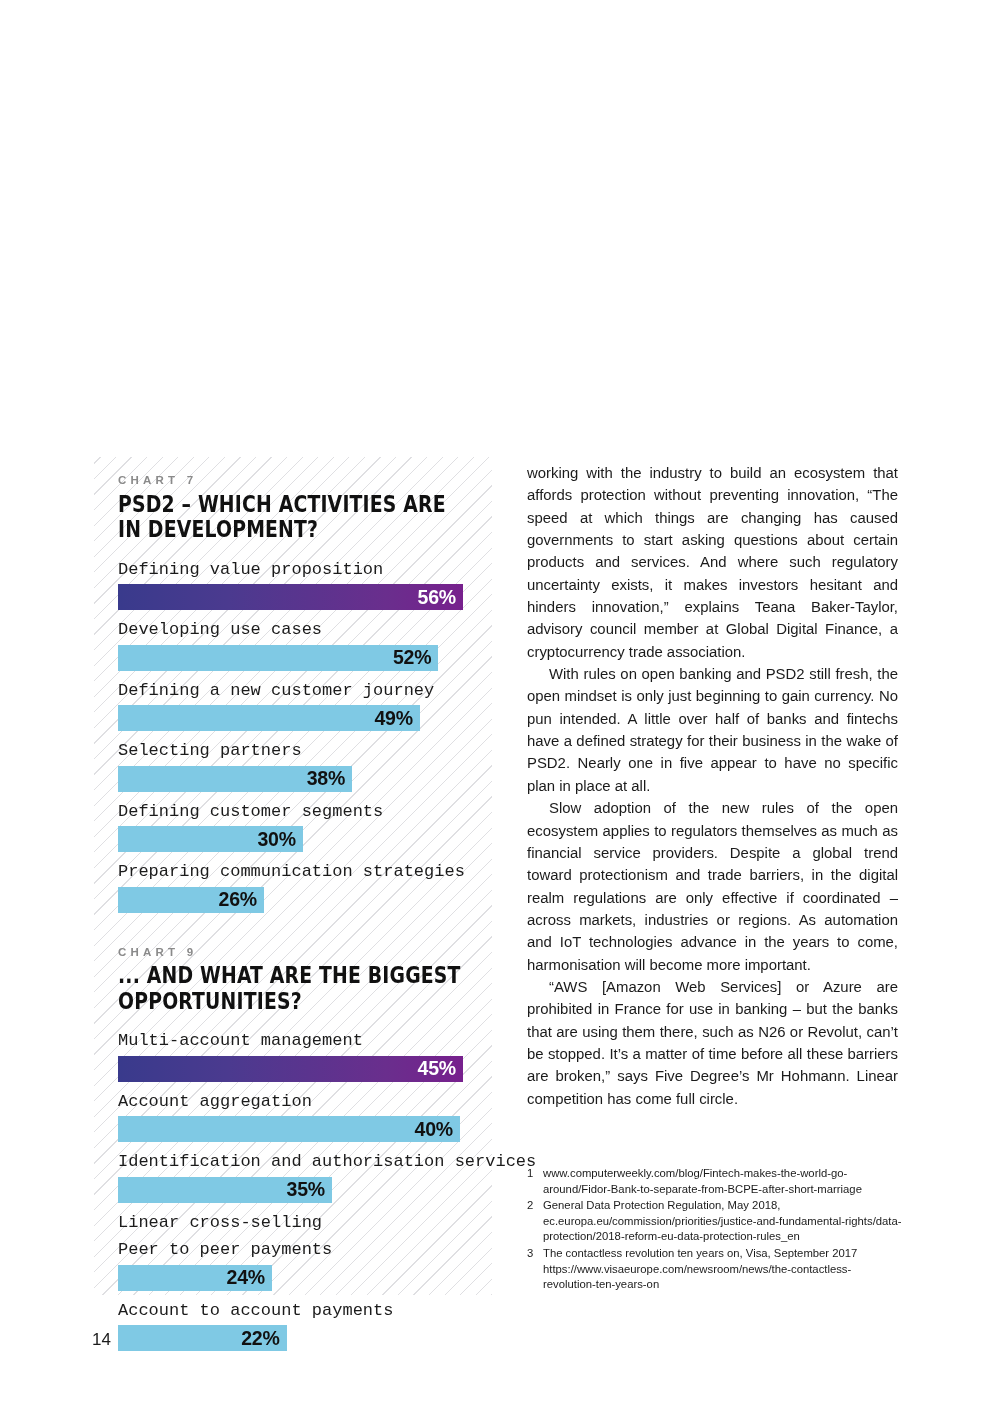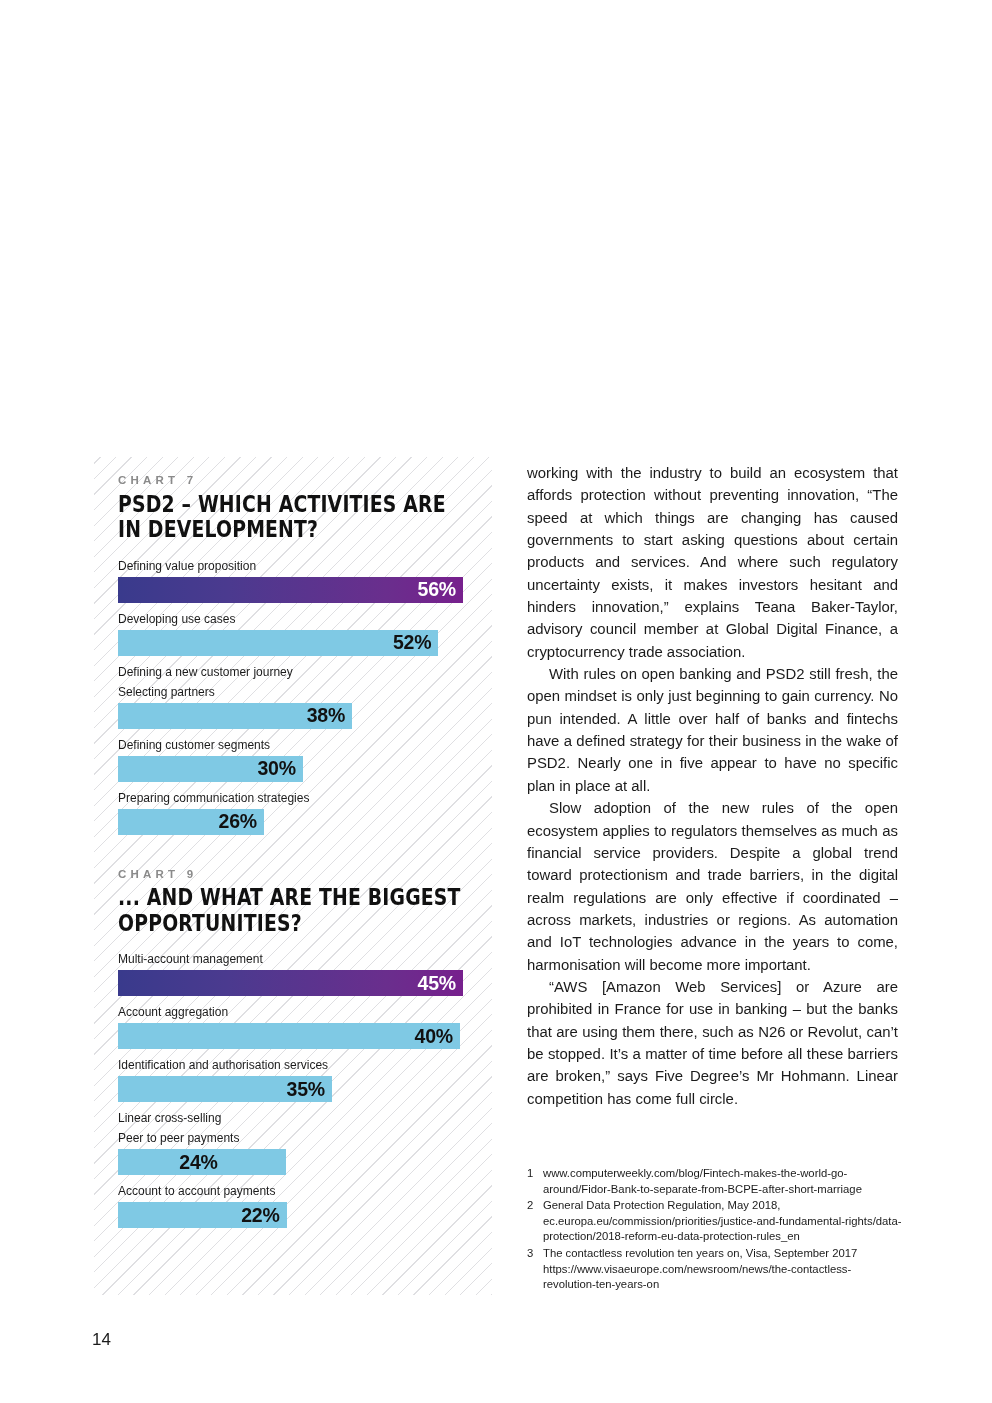--- a/index.html
+++ b/index.html
@@ -44,25 +44,26 @@
     letter-spacing:0.2px;
     color:#111111;
     margin:0 0 14px 0;
     transform:scaleX(0.93);
     transform-origin:left center;
     white-space:pre-line;
   }
 
   .bar-row{margin:0 0 1px 0;}
   .bar-label{
-    font-size:12px;
+    font-size:17px;
     line-height:1.5;
     color:#1b1b1b;
     margin:0 0 2px 0;
     white-space:nowrap;
+    font-family:Liberation Mono, monospace;
   }
   .bar-track{height:26px;position:relative;margin:0 0 7px 0;}
   .bar-fill{
     height:26px;
     display:flex;
     align-items:center;
     justify-content:flex-end;
     box-sizing:border-box;
     padding-right:7px;
   }
@@ -138,20 +139,25 @@
       <div class="bar-row">
         <div class="bar-label">Developing use cases</div>
         <div class="bar-track">
           <div class="bar-fill blue" style="width: 320.357px;">
             <span class="bar-value">52%</span>
           </div>
         </div>
       </div>
       <div class="bar-row">
         <div class="bar-label">Defining a new customer journey</div>
+        <div class="bar-track">
+          <div class="bar-fill blue" style="width: 301.875px;">
+            <span class="bar-value">49%</span>
+          </div>
+        </div>
       </div>
       <div class="bar-row">
         <div class="bar-label">Selecting partners</div>
         <div class="bar-track">
           <div class="bar-fill blue" style="width: 234.107px;">
             <span class="bar-value">38%</span>
           </div>
         </div>
       </div>
       <div class="bar-row">
@@ -199,21 +205,21 @@
             <span class="bar-value">35%</span>
           </div>
         </div>
       </div>
       <div class="bar-row">
         <div class="bar-label">Linear cross-selling</div>
       </div>
       <div class="bar-row">
         <div class="bar-label">Peer to peer payments</div>
         <div class="bar-track">
-          <div class="bar-fill blue" style="width: 168px; justify-content: center;">
+          <div class="bar-fill blue" style="width: 154px;">
             <span class="bar-value">24%</span>
           </div>
         </div>
       </div>
       <div class="bar-row">
         <div class="bar-label">Account to account payments</div>
         <div class="bar-track">
           <div class="bar-fill blue" style="width: 168.667px;">
             <span class="bar-value">22%</span>
           </div>

